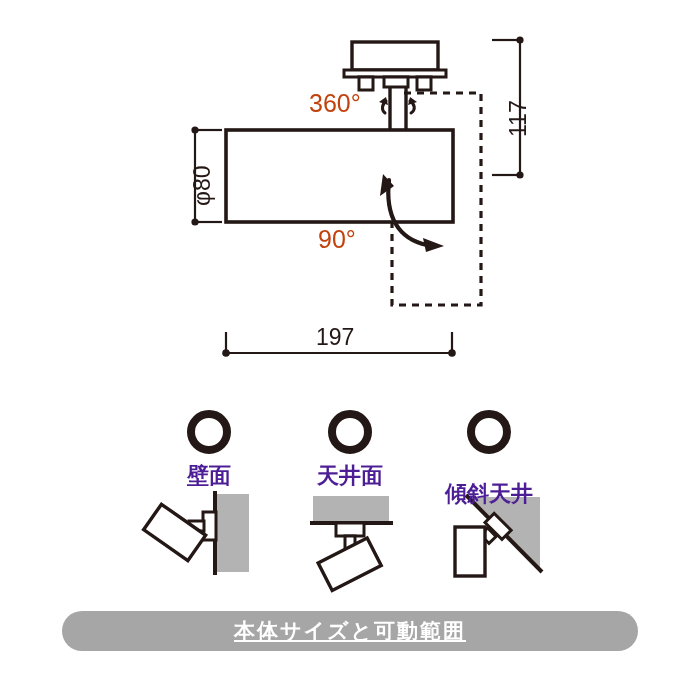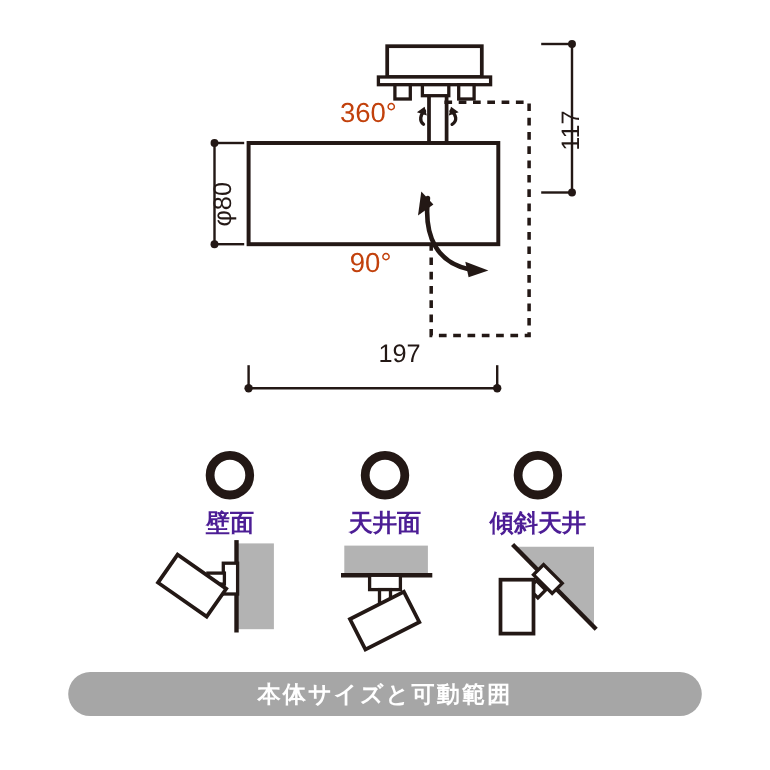--- a/index.html
+++ b/index.html
@@ -42,20 +42,21 @@
     align-items: center;
     justify-content: center;
   }
   .banner-text {
     color: #ffffff;
     font-size: 21px;
     font-weight: bold;
     letter-spacing: 2px;
     font-family: "DejaVu Sans", "Liberation Sans", sans-serif;
     white-space: nowrap;
+    text-decoration: underline;
   }
   .mount-label {
     position: absolute;
     font-size: 22px;
     font-weight: bold;
     color: #4c1d95;
     font-family: "DejaVu Sans", "Liberation Sans", sans-serif;
     white-space: nowrap;
     text-align: center;
     transform: translateX(-50%);
@@ -144,21 +145,21 @@
       <line x1="452" y1="332" x2="452" y2="353"></line>
     </g>
     <circle cx="226" cy="353" r="3.8" fill="#231815"></circle>
     <circle cx="452" cy="353" r="3.8" fill="#231815"></circle>
   </svg>
 
   <div class="dim-text vert" style="left:189px; top:206px; transform: rotate(-90deg);">φ80</div>
 
   <div class="dim-text vert" style="left:505px; top:137px; transform: rotate(-90deg);">117</div>
 
-  <div class="dim-text" style="left:316px; top:308px;margin-left:28px;">197</div>
+  <div class="dim-text" style="left:316px; top:324px;">197</div>
 
   <div class="ang-text" style="left:309px; top:89px;">360°</div>
 
   <div class="ang-text" style="left:318px; top:225px;">90°</div>
 
   <svg class="layer" viewBox="0 0 700 700">
 
     <circle cx="209" cy="432" r="18" fill="none" stroke="#231815" stroke-width="8"></circle>
     <circle cx="350" cy="432" r="18" fill="none" stroke="#231815" stroke-width="8"></circle>
     <circle cx="489" cy="432" r="18" fill="none" stroke="#231815" stroke-width="8"></circle>
@@ -206,19 +207,19 @@
       <g transform="rotate(45 489 535)">
         <rect x="483" y="531" width="12" height="10" fill="#ffffff" stroke="#231815" stroke-width="3"></rect>
       </g>
 
       <rect x="455" y="527" width="30" height="49" fill="#ffffff" stroke="#231815" stroke-width="3.4"></rect>
     </g>
   </svg>
 
   <div class="mount-label" style="left:209px; top:461px;">壁面</div>
   <div class="mount-label" style="left:350px; top:461px;">天井面</div>
-  <div class="mount-label" style="left:489px; top:461px;">傾斜天井</div>
+  <div class="mount-label" style="left:489px; top:479px;">傾斜天井</div>
 
   <div class="banner">
     <span class="banner-text">本体サイズと可動範囲</span>
   </div>
 
 </div>
 
 </body></html>

